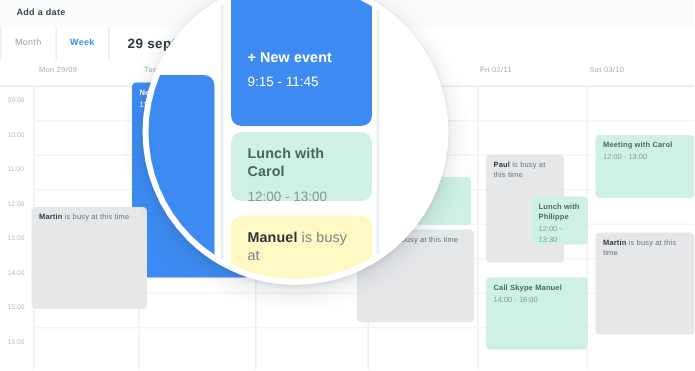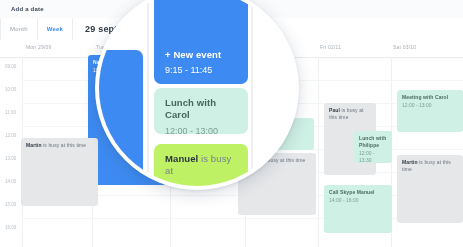--- a/index.html
+++ b/index.html
@@ -75,21 +75,21 @@
   }
   .lens-inner{position:absolute;left:0;top:0;width:196px;height:196px;}
   .lens .zev{position:absolute;border-radius:7px;overflow:hidden;padding:9px 11px;box-sizing:border-box;}
   .lens .zev .t{font-size:9.5px;font-weight:bold;line-height:1.3;letter-spacing:.1px;}
   .lens .zev .s{font-size:9px;line-height:1.4;margin-top:3px;}
   .lens .zblue{background:#3d8bf2;}
   .lens .zblue .t,.lens .zblue .s{color:#fff;}
   .lens .zmint{background:#cff0e4;}
   .lens .zmint .t{color:#47655c;}
   .lens .zmint .s{color:#7aa094;}
-  .lens .zgrey{background:#bef264;}
+  .lens .zgrey{background:#fef9c3;}
   .lens .zgrey .t{font-size:9.5px;color:#77818c;font-weight:normal;}
   .lens .zgrey .t b{color:#2b343e;font-weight:bold;}
   .lens .zline{position:absolute;background:#eef0f2;}
 </style>
 </head>
 <body>
 
 <div class="app">
 
   <div class="topbar">
@@ -182,21 +182,21 @@
   </div>
 
   <div class="lens">
     <div class="lens-inner">
       <div class="zline" style="left:48px;top:0;width:2px;height:196px;"></div>
       <div class="zline" style="left:152px;top:0;width:2px;height:196px;"></div>
 
       <div class="zev zblue" style="left:-58px;top:60px;width:102px;height:130px;"></div>
 
       <div class="zev zblue" style="left:55px;top:-6px;width:94px;height:100px;">
-        <div class="t" style="margin-top:56px">+ New event</div>
+        <div class="t" style="margin-top:40px">+ New event</div>
         <div class="s">9:15 - 11:45</div>
       </div>
 
       <div class="zev zmint" style="left:55px;top:98px;width:94px;height:46px;">
         <div class="t">Lunch with Carol</div>
         <div class="s">12:00 - 13:00</div>
       </div>
 
       <div class="zev zgrey" style="left:55px;top:154px;width:94px;height:54px;">
         <div class="t"><b>Manuel</b><span> is busy at</span></div>

